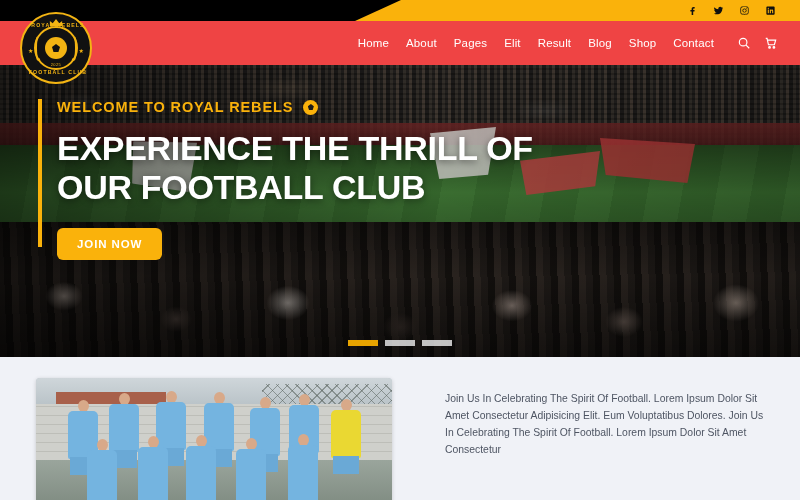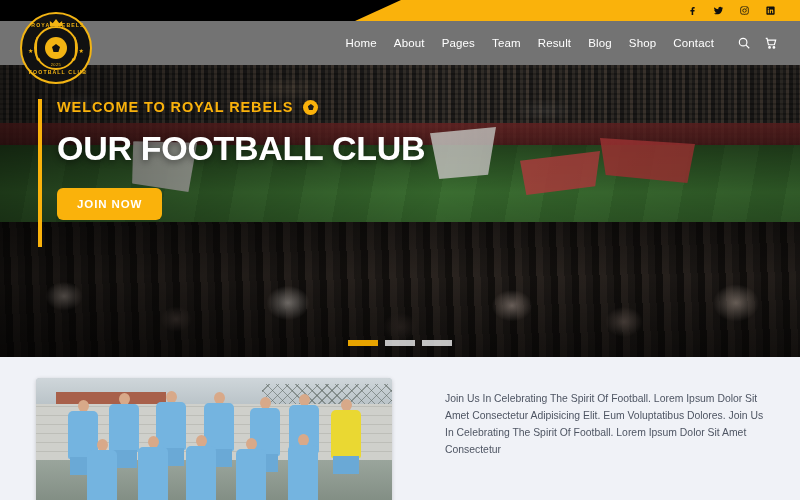--- a/index.html
+++ b/index.html
@@ -27,21 +27,21 @@
   }
   .topbar-social .s-ico {
     width:11px; height:11px; display:flex; align-items:center;
     justify-content:center; color:#111; cursor:pointer;
   }
   .topbar-social .s-ico svg { width:11px; height:11px; fill:#0f0f0f; display:block; }
 
   
   .header {
     position:relative; height:44px; width:100%;
-    background:#737373; display:flex; align-items:center; z-index:5;
+    background:#ef4444; display:flex; align-items:center; z-index:5;
   }
   .logo-wrap {
     position:absolute; left:20px; top:-9px; z-index:8;
     width:72px; height:72px;
   }
   .logo-badge {
     width:72px; height:72px; border-radius:50%;
     background:#111; border:2px solid #f3b413;
     position:relative; display:flex; align-items:center; justify-content:center;
   }
@@ -288,21 +288,21 @@
           <div class="logo-ball"></div>
         </div>
         <div class="logo-year">2025</div>
       </div>
     </div>
 
     <nav class="nav">
       <a>Home</a>
       <a>About</a>
       <a>Pages</a>
-      <a>Team</a>
+      <a>Elit</a>
       <a>Result</a>
       <a>Blog</a>
       <a>Shop</a>
       <a>Contact</a>
       <span class="nav-icons">
         <svg viewBox="0 0 24 24">
             <circle cx="10.5" cy="10.5" r="6.5"></circle>
             <line x1="15.5" y1="15.5" x2="21" y2="21"></line>
           </svg>
         <svg viewBox="0 0 24 24">
@@ -327,20 +327,21 @@
       <div class="hero-vignette"></div>
     </div>
 
     <div class="hero-content">
       <div class="hero-accent"></div>
       <div class="hero-eyebrow">
         <span>WELCOME TO ROYAL REBELS</span>
         <span class="hero-ball"></span>
       </div>
       <div class="hero-title">
+        <div>EXPERIENCE THE THRILL OF</div>
         <div>OUR FOOTBALL CLUB</div>
       </div>
       <button class="hero-btn">JOIN NOW</button>
     </div>
 
     <div class="hero-dots">
       <span class="dot active"></span>
       <span class="dot"></span>
       <span class="dot"></span>
     </div>

